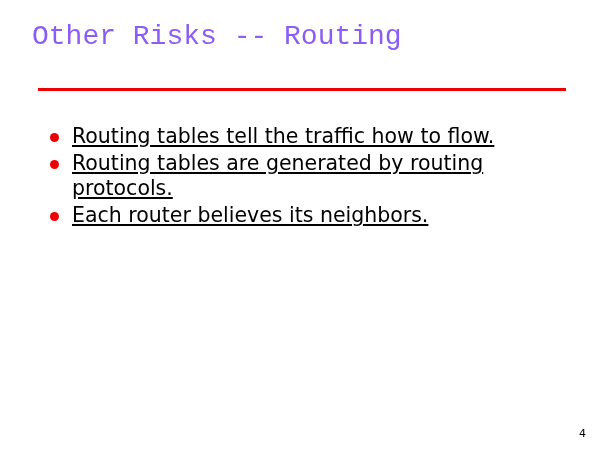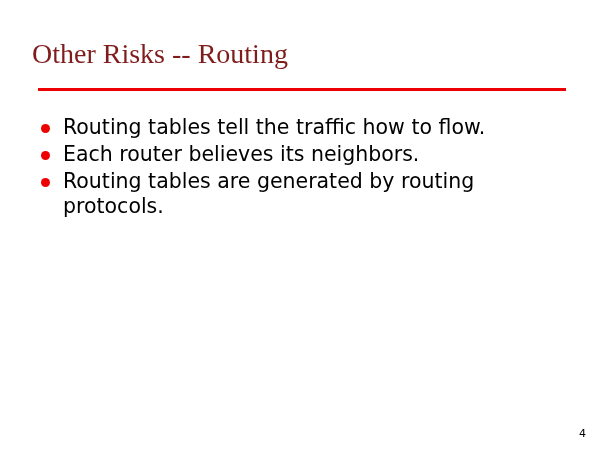--- a/index.html
+++ b/index.html
@@ -16,44 +16,45 @@
   .slide {
     position: relative;
     width: 600px;
     height: 450px;
     box-sizing: border-box;
     background: #ffffff;
   }
   .slide-title {
     position: absolute;
     left: 32px;
-    top: 38px;
+    top: 21px;
     font-size: 28px;
-    color: #7f1d1d;
-    font-family: Liberation Serif, serif;
+    color: #8b5cf6;
+    font-family: Liberation Mono, monospace;
     font-weight: normal;
     letter-spacing: 0px;
     white-space: nowrap;
   }
   .title-rule {
     position: absolute;
     left: 38px;
     top: 88px;
     width: 528px;
     height: 3px;
     background: #ee0000;
   }
   .bullet-list {
     position: absolute;
     left: 32px;
     top: 112px;
     width: 540px;
     list-style: none;
-    margin: 3px;
+    margin: 12px;
     padding: 0;
+    text-decoration: underline;
   }
   .bullet-item {
     position: relative;
     padding-left: 28px;
     margin-bottom: 2px;
     font-size: 20.5px;
     line-height: 25px;
     color: #000000;
     font-family: "DejaVu Sans", sans-serif;
   }
@@ -88,23 +89,23 @@
 
   <div class="title-rule"></div>
 
   <ul class="bullet-list">
     <li class="bullet-item">
       <span class="bullet-marker"></span>
       <span class="bullet-text">Routing tables tell the traffic how to flow.</span>
     </li>
     <li class="bullet-item">
       <span class="bullet-marker"></span>
-      <span class="bullet-text">Each router believes its neighbors.</span>
+      <span class="bullet-text">Routing tables are generated by routing protocols.</span>
     </li>
     <li class="bullet-item">
       <span class="bullet-marker"></span>
-      <span class="bullet-text">Routing tables are generated by routing protocols.</span>
+      <span class="bullet-text">Each router believes its neighbors.</span>
     </li>
   </ul>
 
   <div class="slide-number">4</div>
 
 </div>
 
 </body></html>

